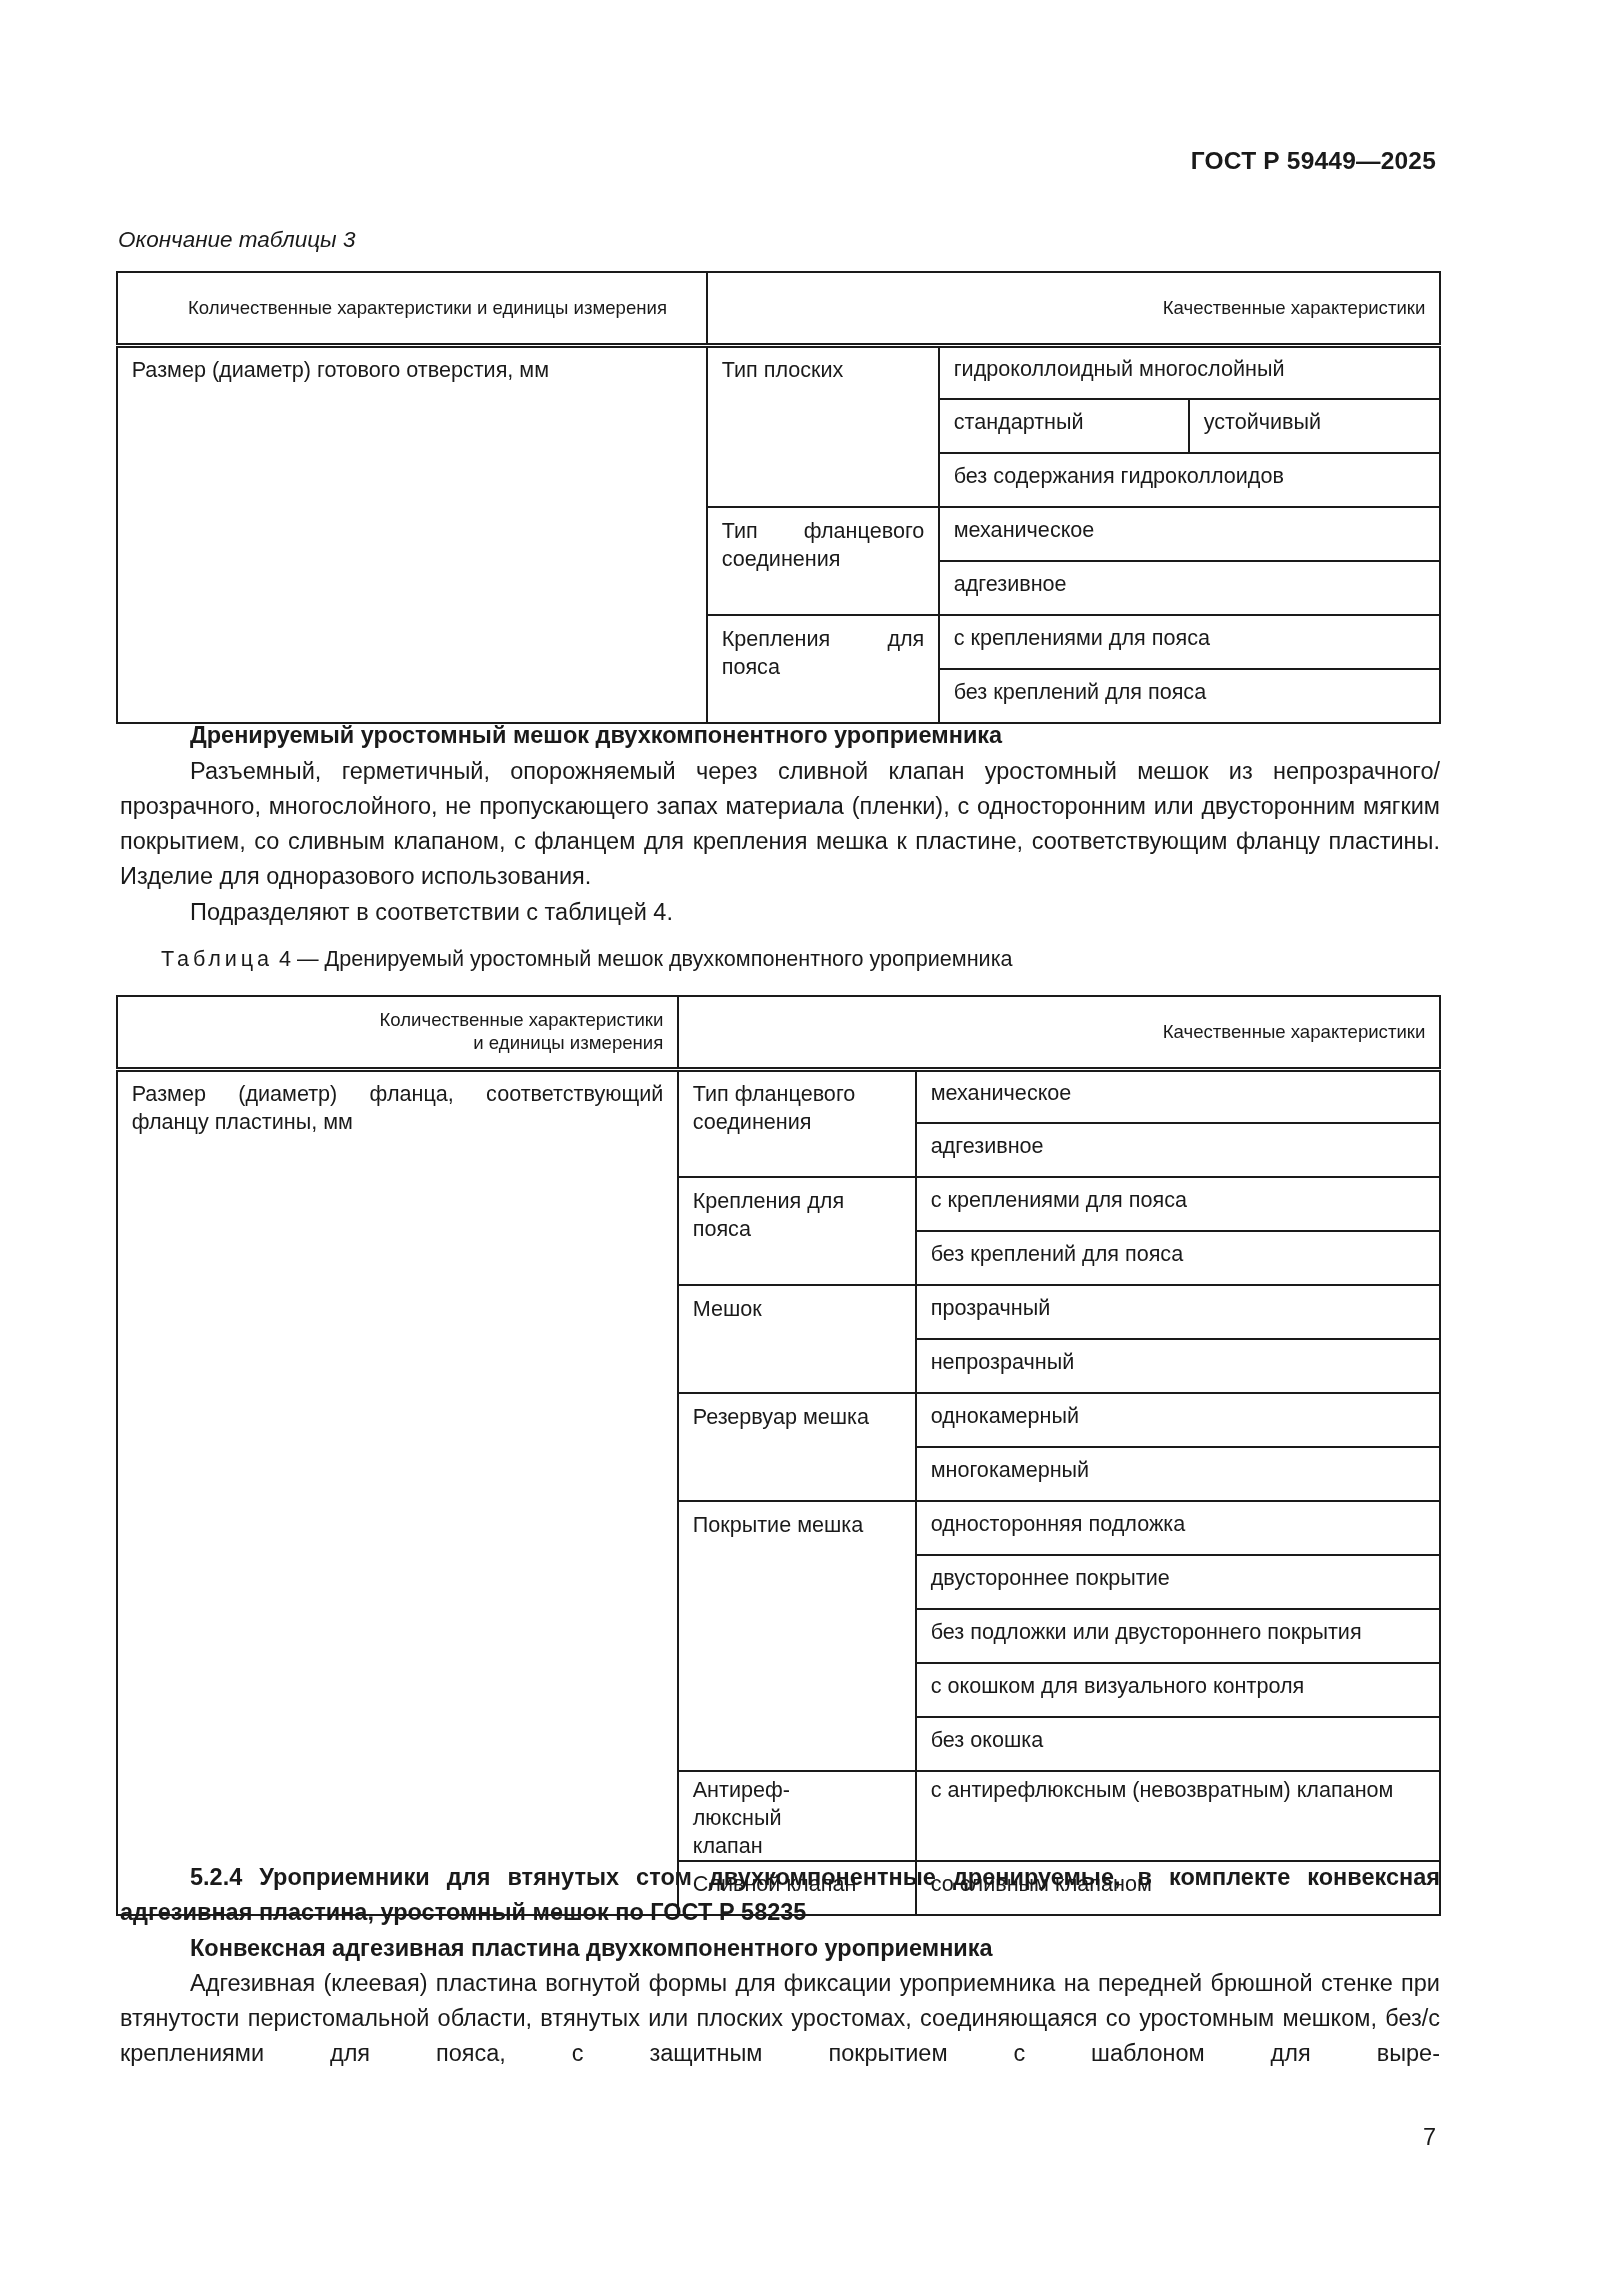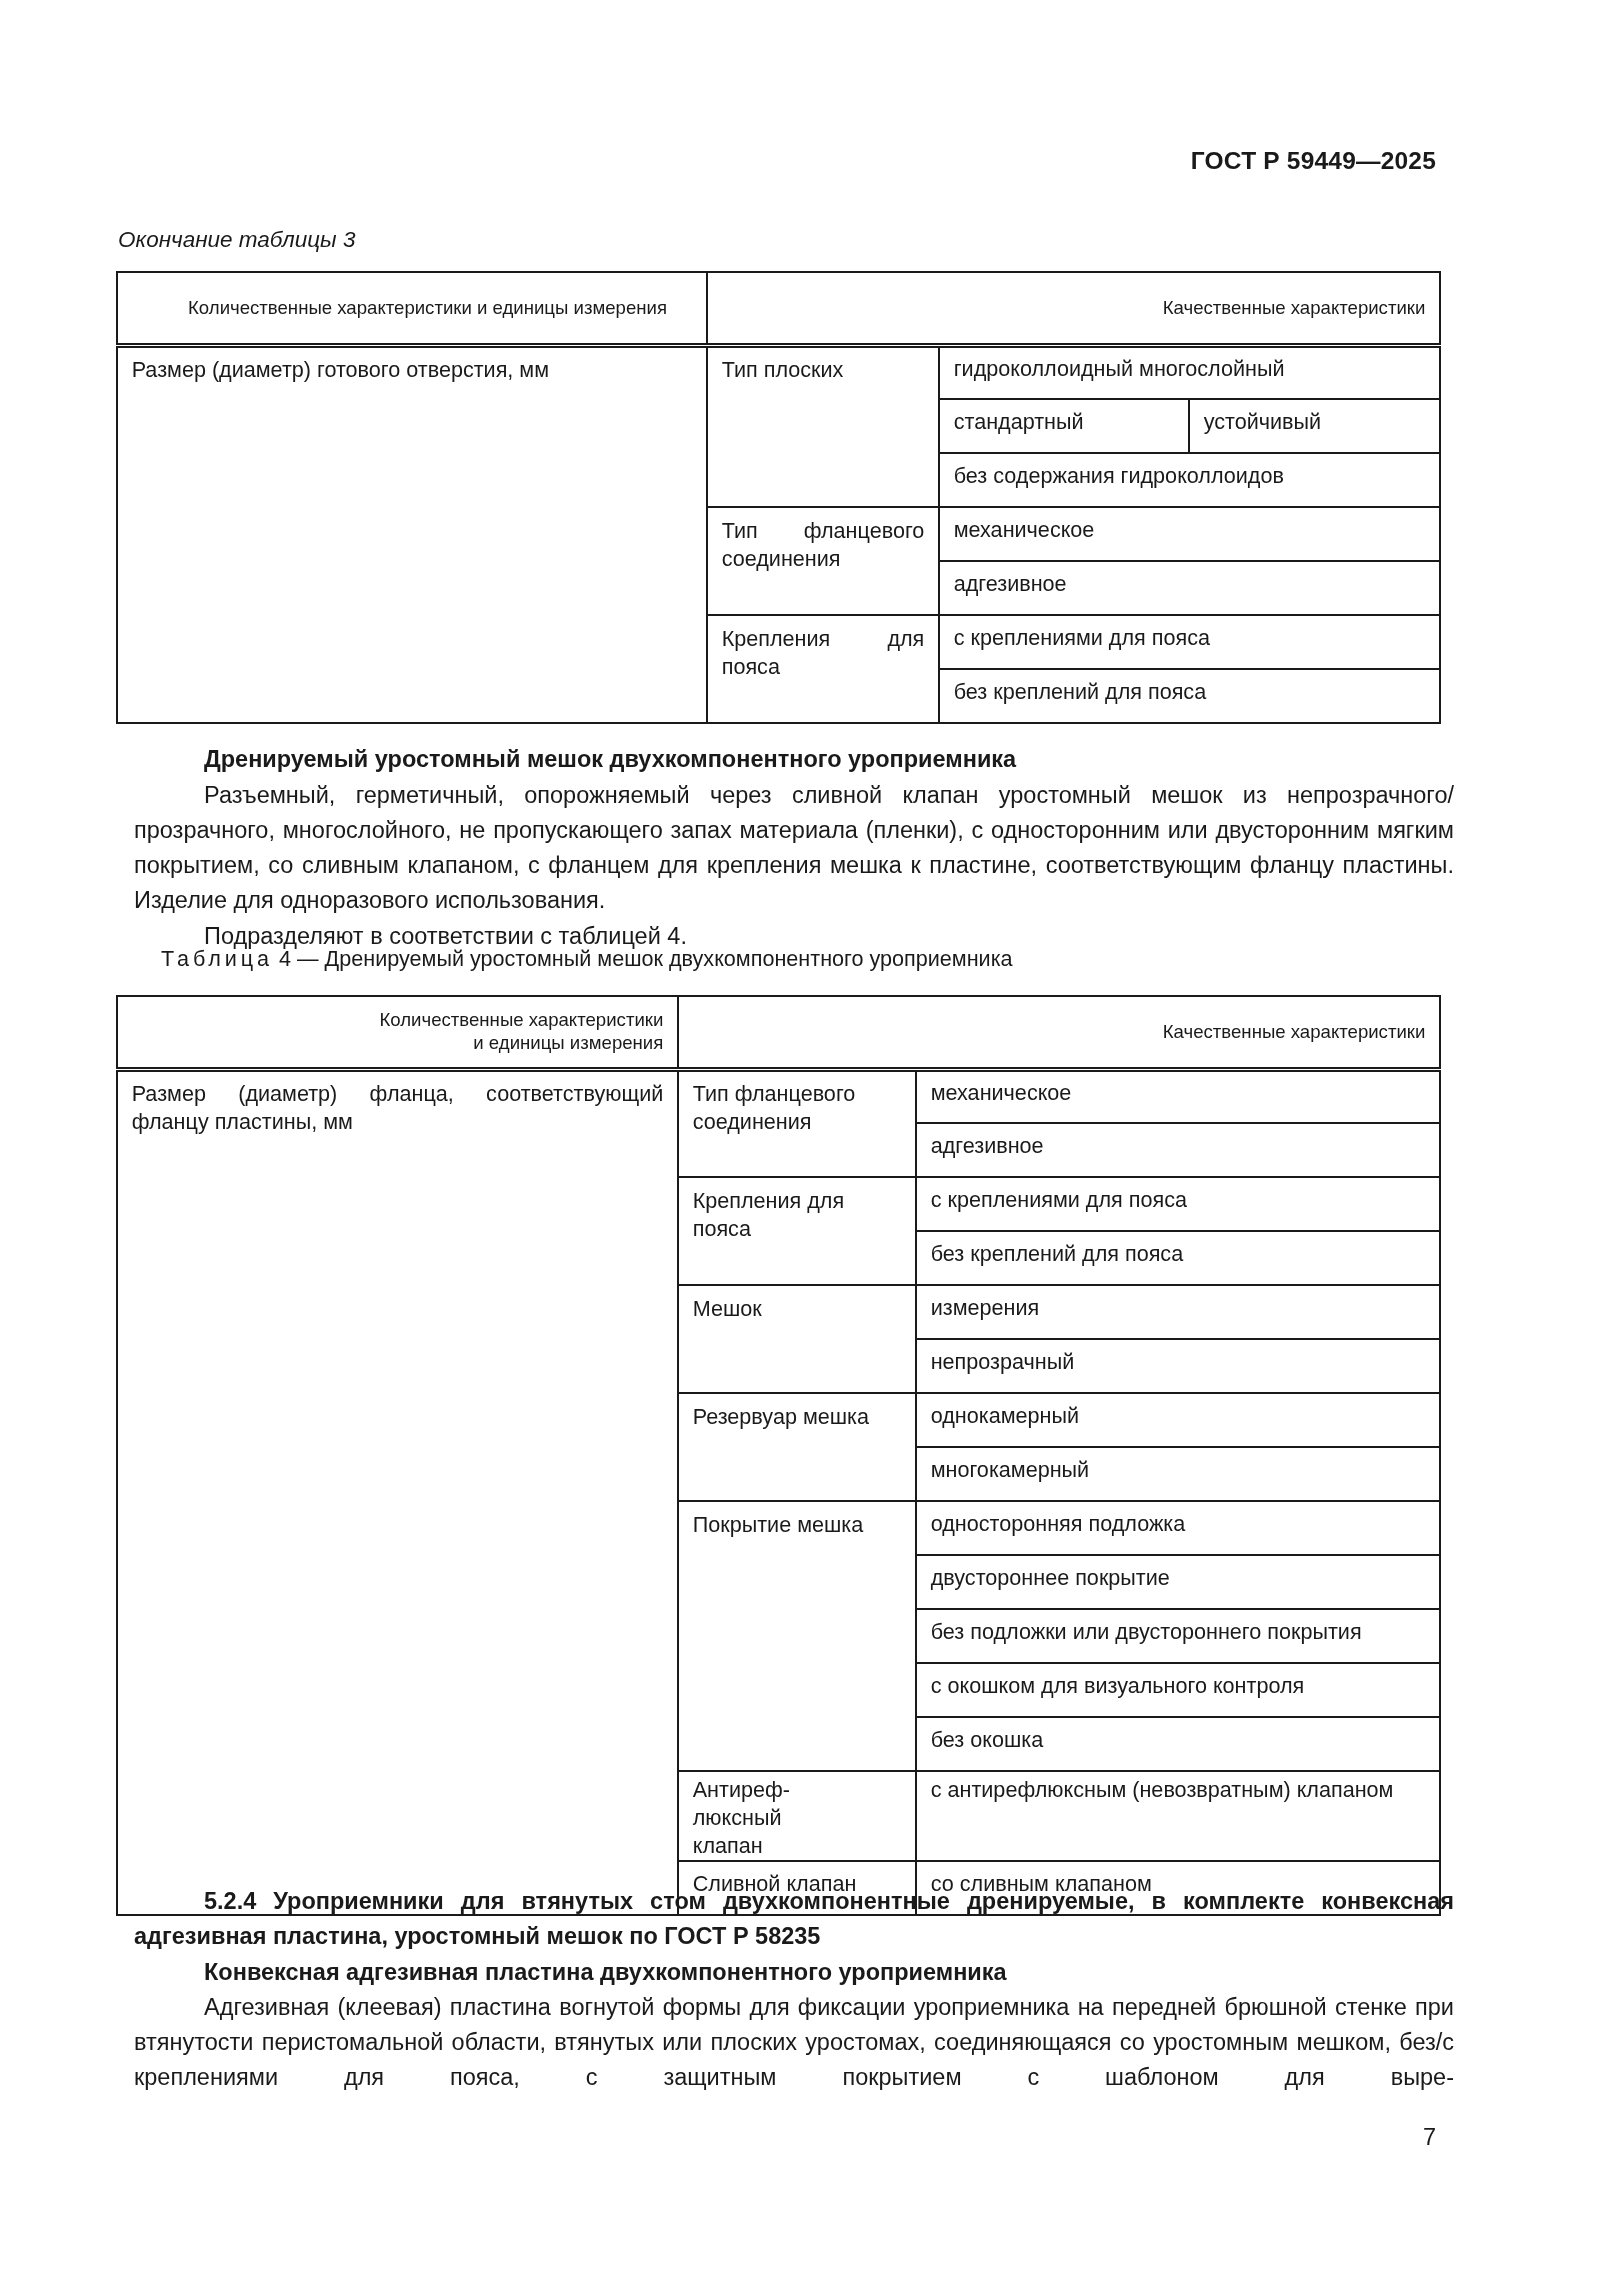--- a/index.html
+++ b/index.html
@@ -21,21 +21,21 @@
   }
   table.gost th {
     font-size: 18.6px; line-height: 22.5px; text-align: right; vertical-align: middle;
     border-bottom: 5.9px double #1a1a1a;
   }
   table.gost td.leaf { height: 54px; padding-top: 8.8px; padding-bottom: 8px; box-sizing: border-box; vertical-align: middle; padding-top: 0; }
   table.gost td.group { padding-top: 8.8px; }
   table.gost td.qty { padding-top: 8.8px; }
   .justify { text-align: justify; text-align-last: justify; }
 
-  .para { left: 134px; width: 1320px; font-size: 23.5px; line-height: 35px; text-align: justify; margin-top: 24px; }
+  .para { left: 120px; width: 1320px; font-size: 23.5px; line-height: 35px; text-align: justify; }
   .indent { text-indent: 70px; }
   .bold { font-weight: bold; }
   .caption { left: 118px; top: 946px; font-size: 21.6px; margin-left: 43px; }
   .spaced { letter-spacing: 3.9px; }
 </style>
 </head>
 <body>
 
 <div class="abs doc-code">ГОСТ Р 59449—2025</div>
 <div class="abs cont-label">Окончание таблицы 3</div>
@@ -117,21 +117,21 @@
   <tr>
     <td class="group" rowspan="2">Крепления для пояса</td>
     <td class="leaf">с креплениями для пояса</td>
   </tr>
   <tr>
         <td class="leaf">без креплений для пояса</td>
       </tr>
 
   <tr>
     <td class="group" rowspan="2">Мешок</td>
-    <td class="leaf">измерения</td>
+    <td class="leaf">прозрачный</td>
   </tr>
   <tr>
         <td class="leaf">непрозрачный</td>
       </tr>
 
   <tr>
     <td class="group" rowspan="2">Резервуар мешка</td>
     <td class="leaf">однокамерный</td>
   </tr>
   <tr>

